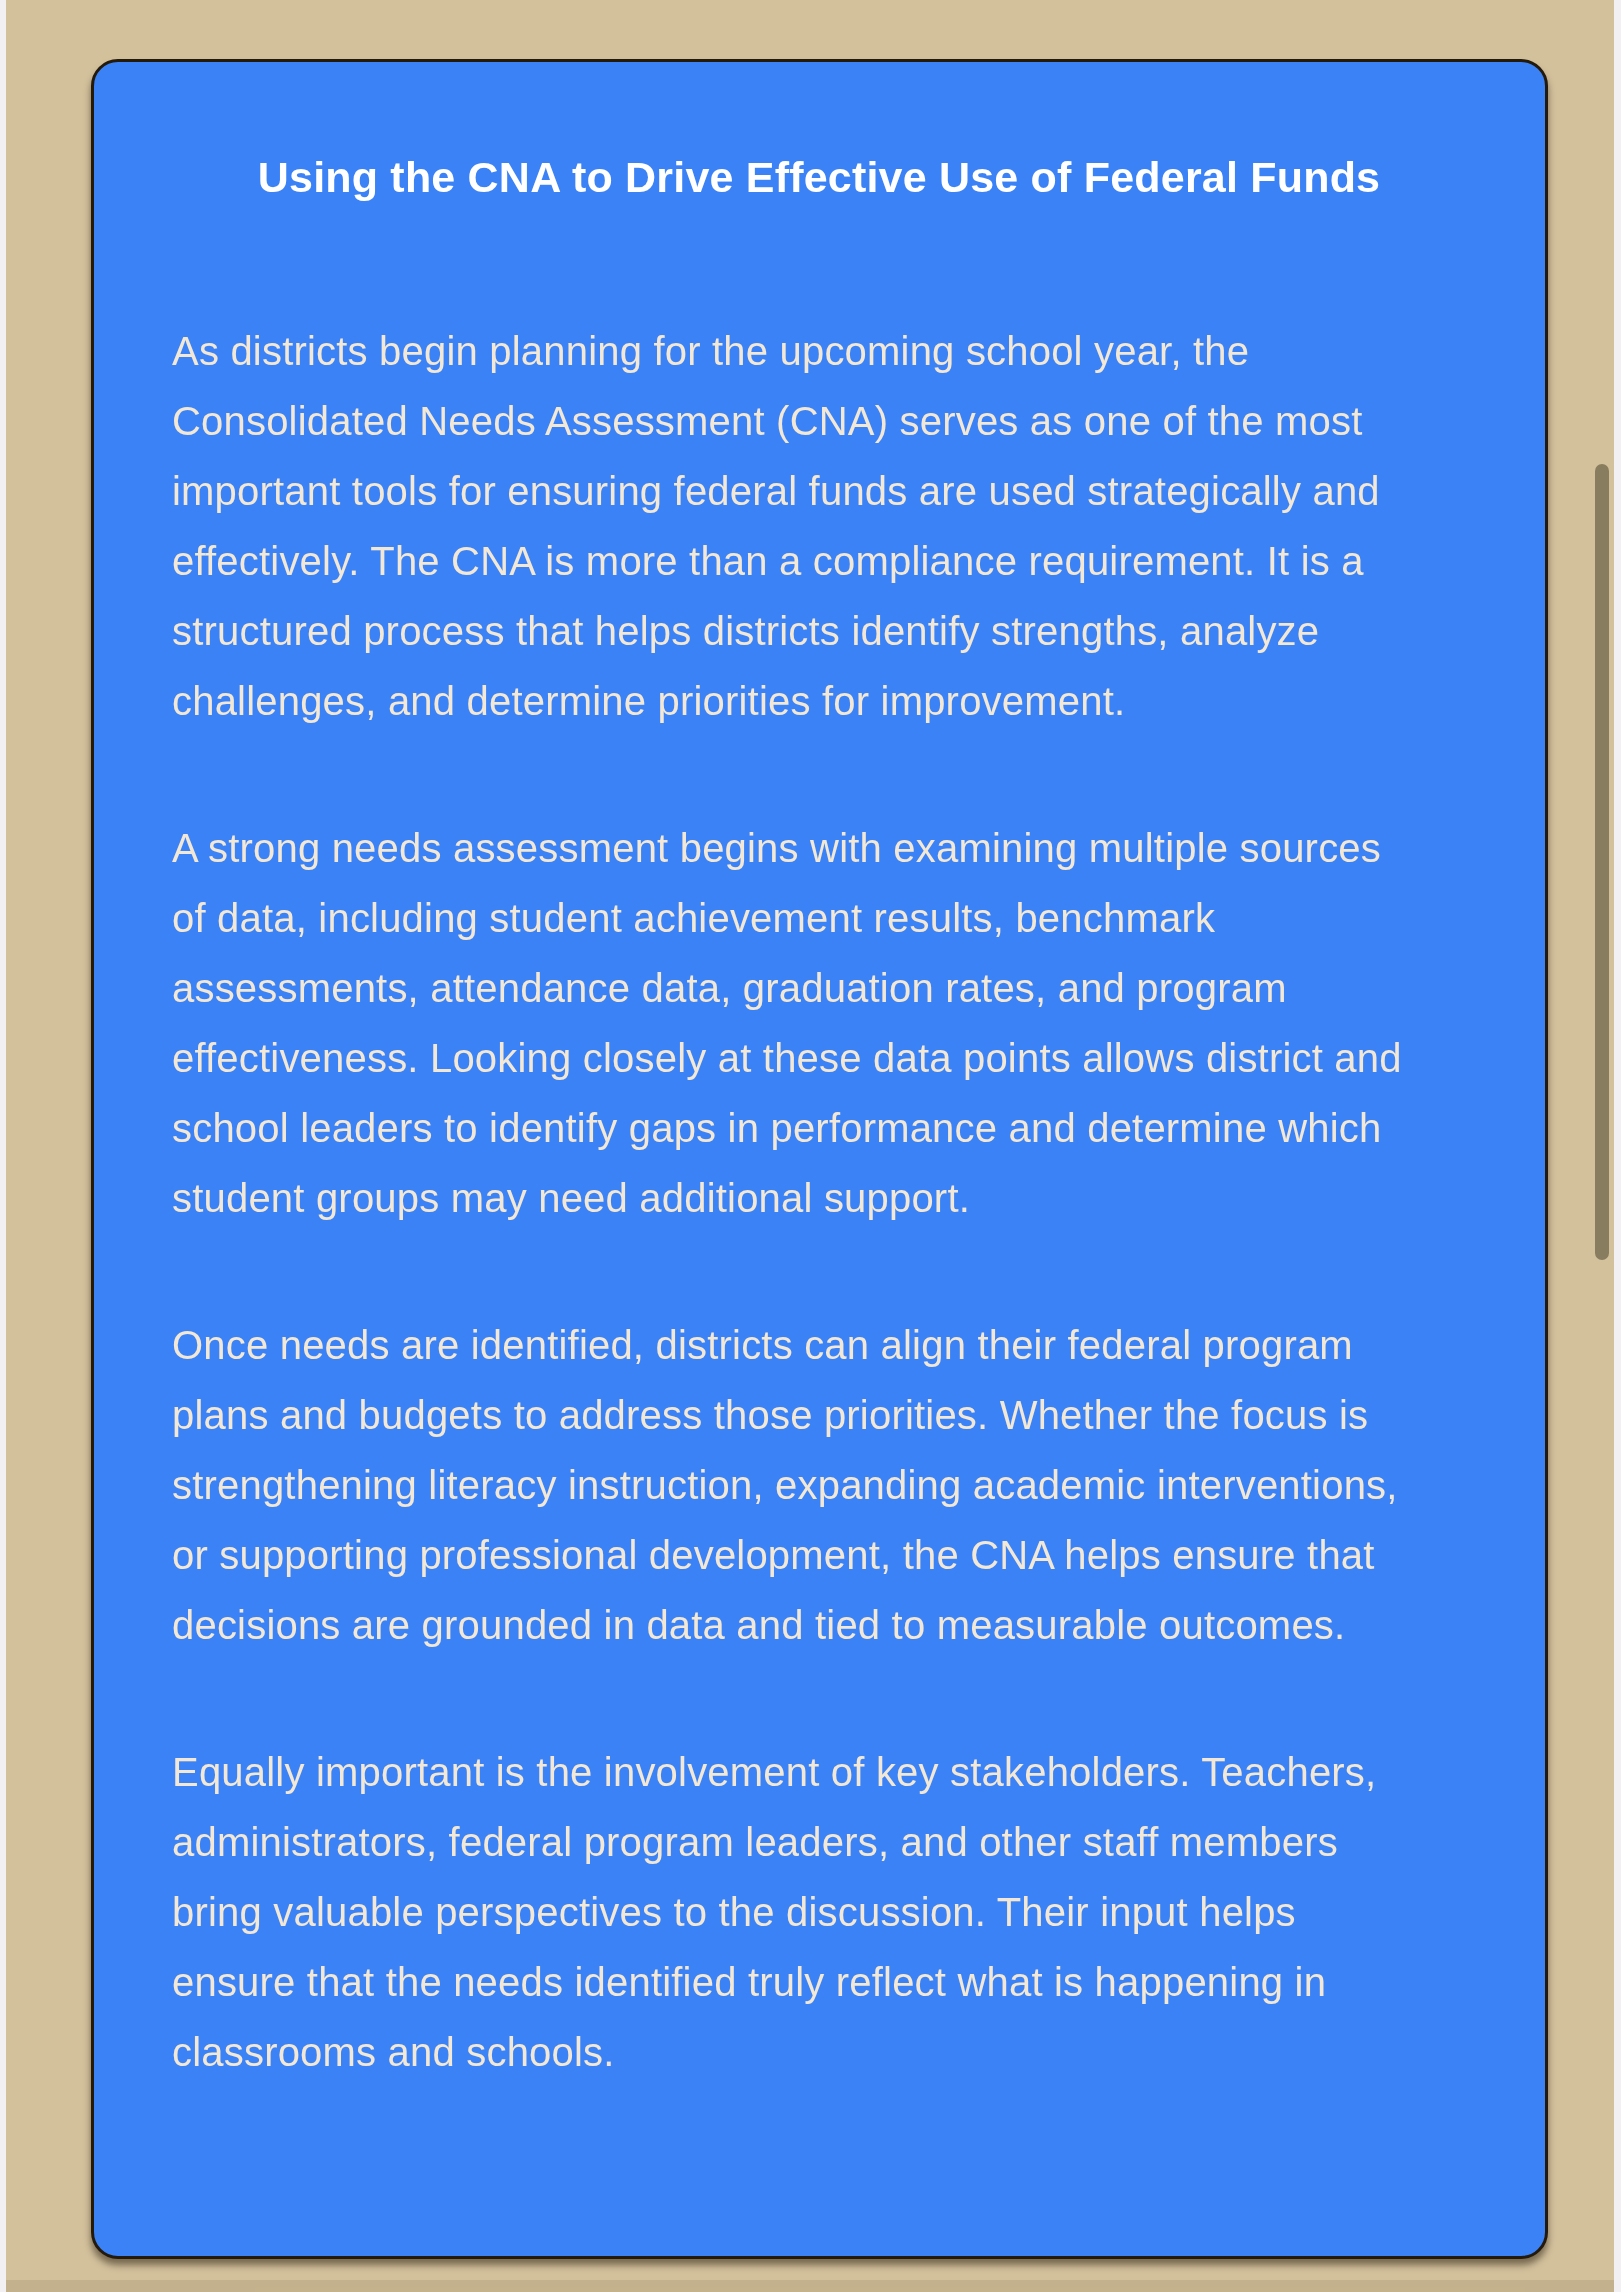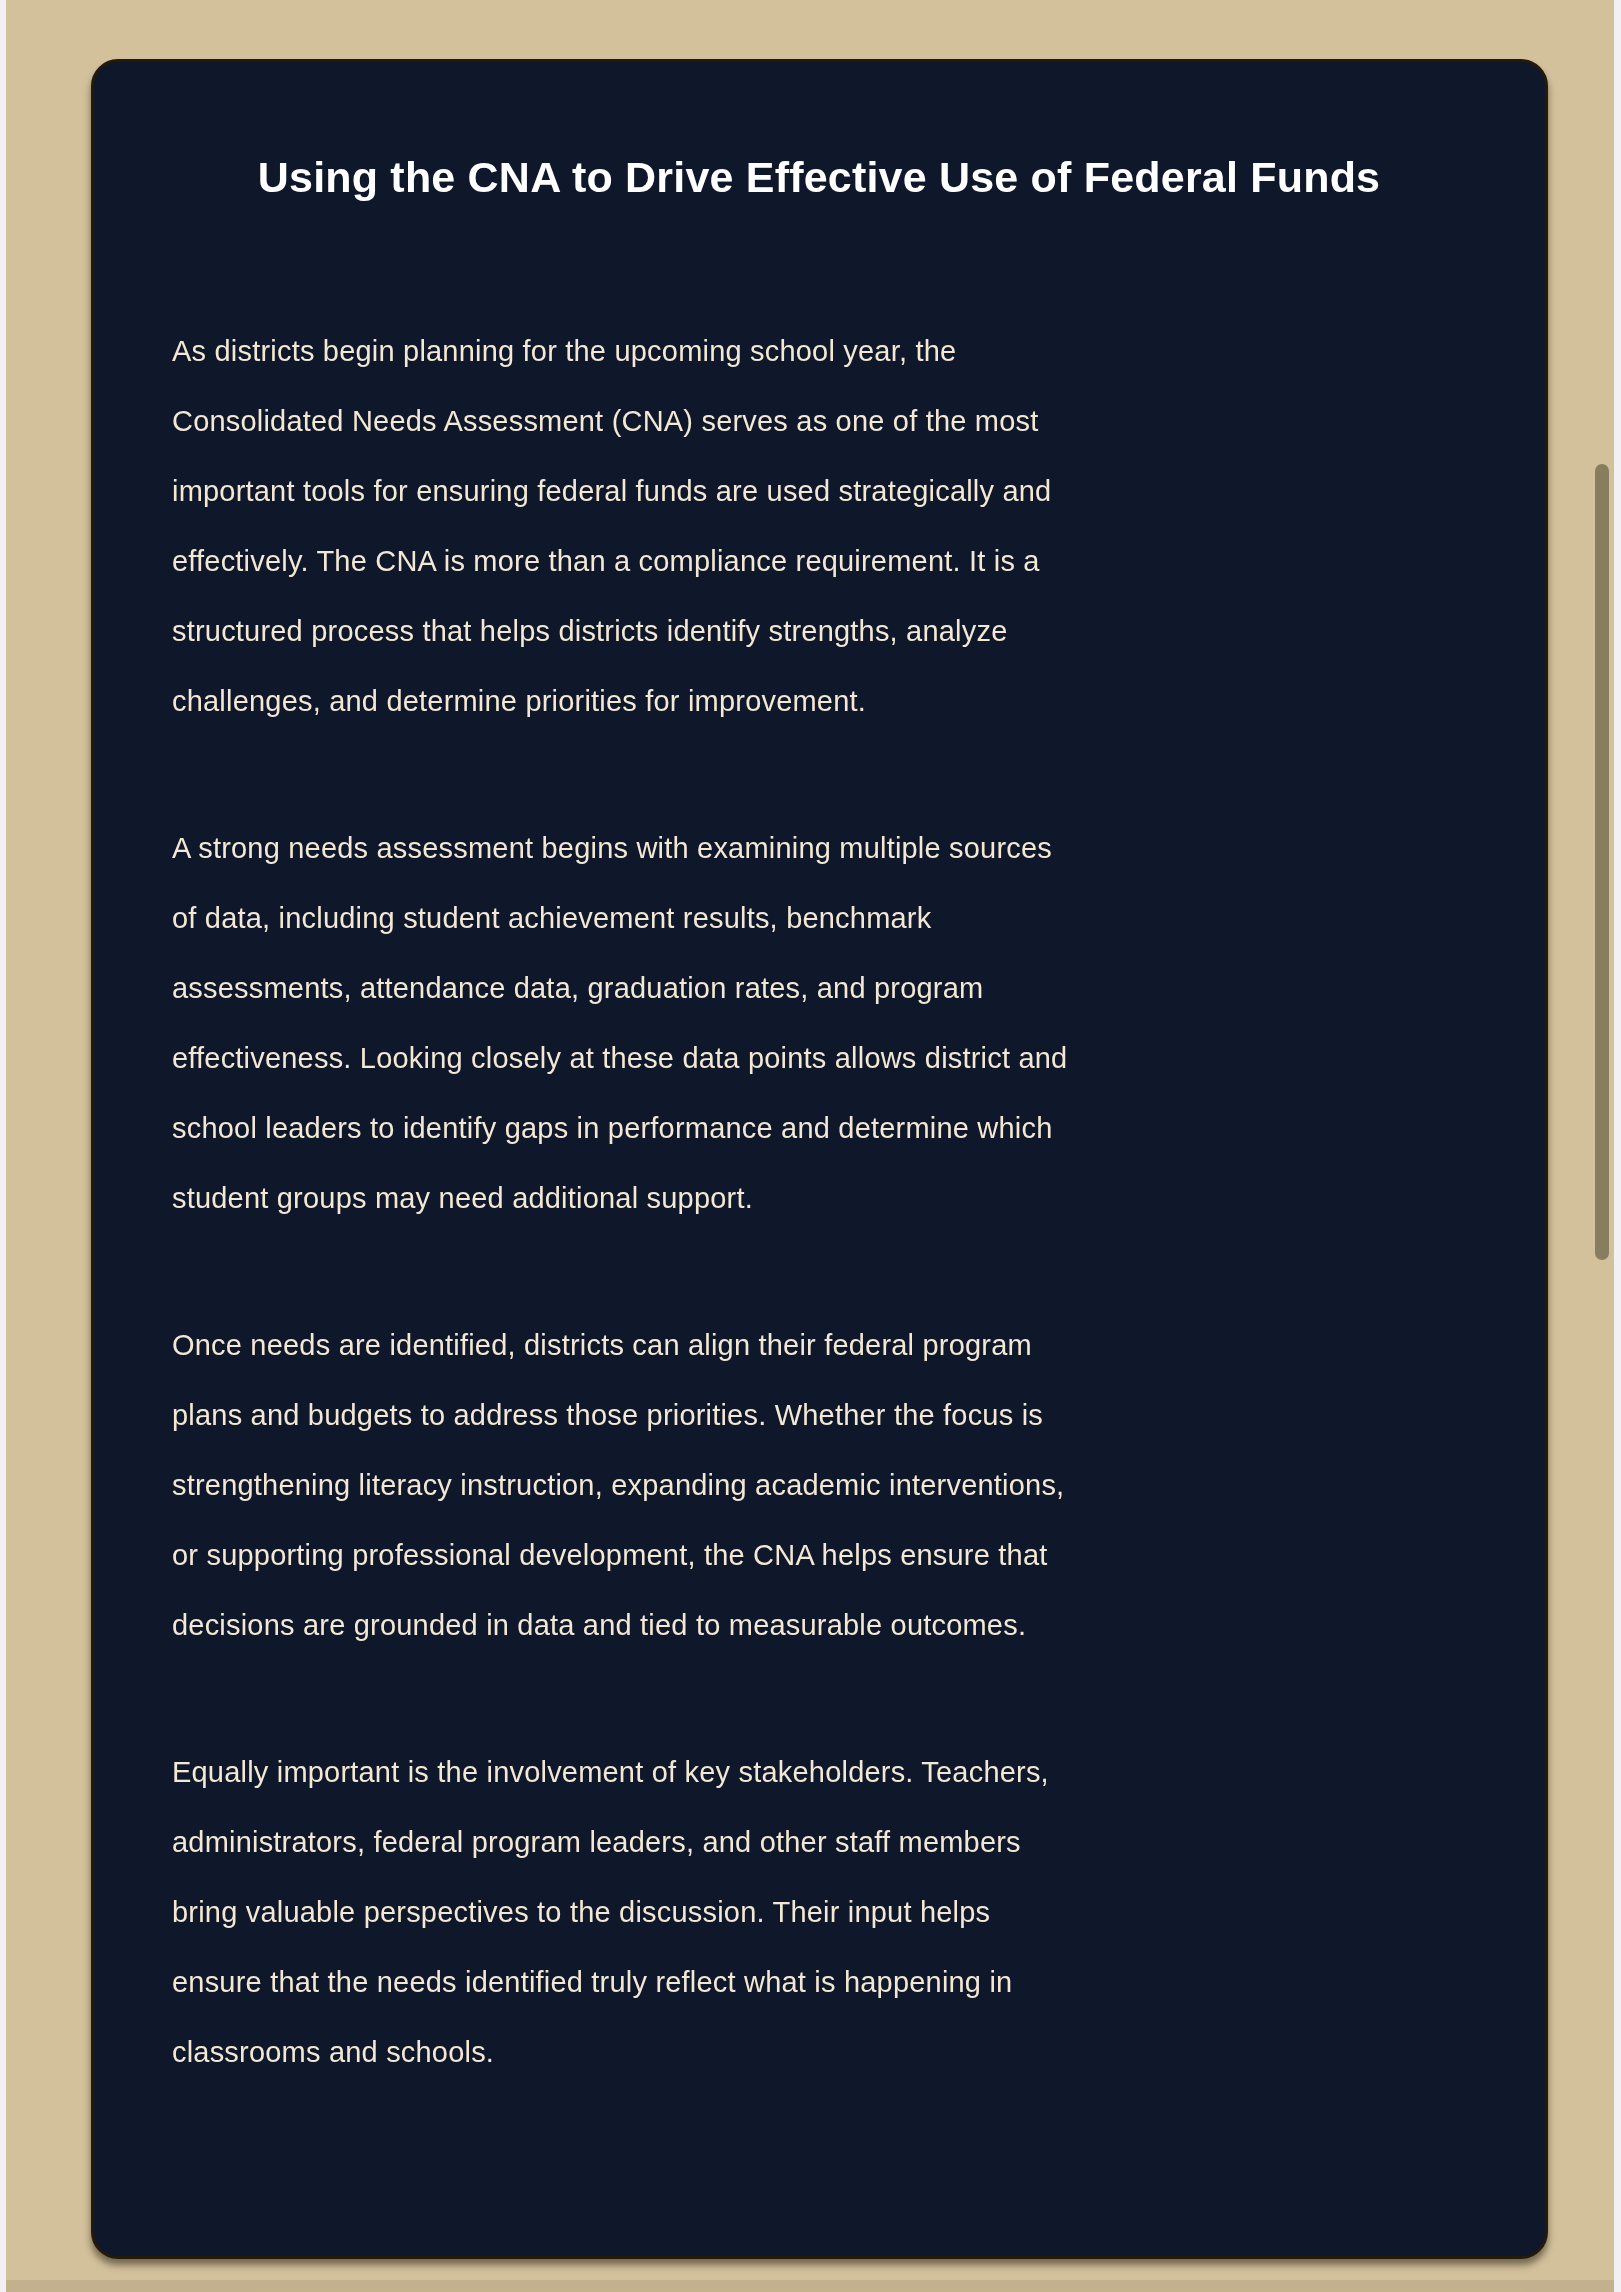--- a/index.html
+++ b/index.html
@@ -46,40 +46,40 @@
     height: 12.5px;
     background: rgba(60, 42, 10, 0.10);
   }
   .content-card {
     position: absolute;
     left: 91px;
     top: 59px;
     width: 1457px;
     height: 2200px;
     box-sizing: border-box;
-    background: #0f172a;
+    background: #3b82f6;
     border: 3.6px solid #241a0c;
     border-radius: 27px;
     box-shadow: 0 6.3px 7.2px -0.9px rgba(25, 16, 3, 0.5);
     padding: 88px 79px 0 78px;
     overflow: hidden;
   }
   .page-title {
     margin: 0 0 112px 0;
     font-size: 43px;
     line-height: 54px;
     font-weight: bold;
     color: #ffffff;
     text-align: center;
     white-space: nowrap;
     letter-spacing: 0.2px;
   }
   .body-text p {
     margin: 0 0 77px 0;
-    font-size: 29px;
+    font-size: 40px;
     line-height: 70px;
     font-weight: 400;
     color: #f2e8d5;
     white-space: pre-line;
     letter-spacing: 0.2px;
   }
   .scrollbar-thumb {
     position: absolute;
     left: 1595px;
     top: 464px;

